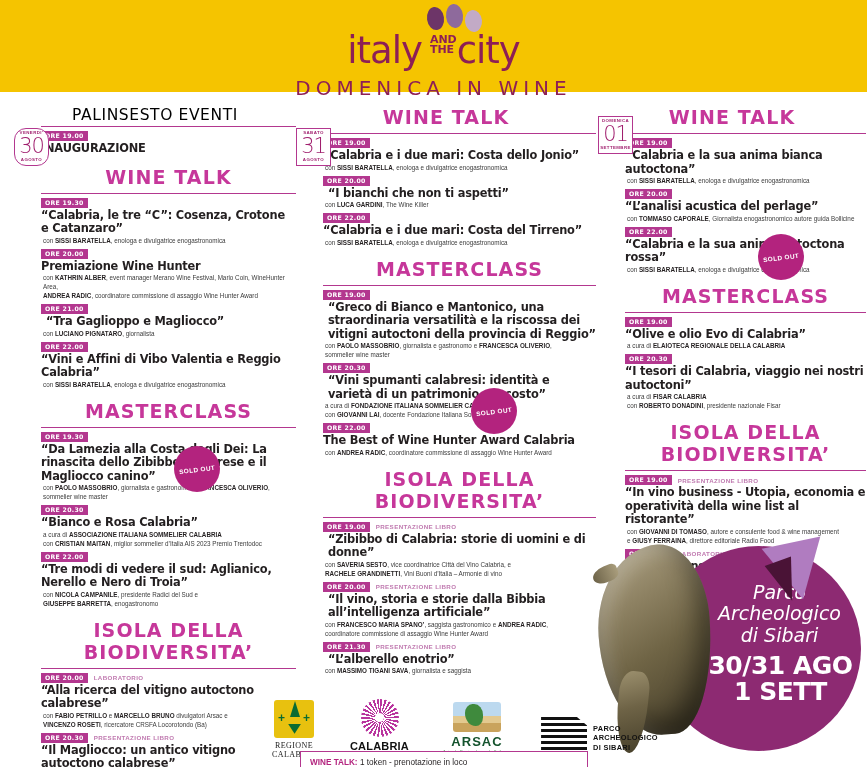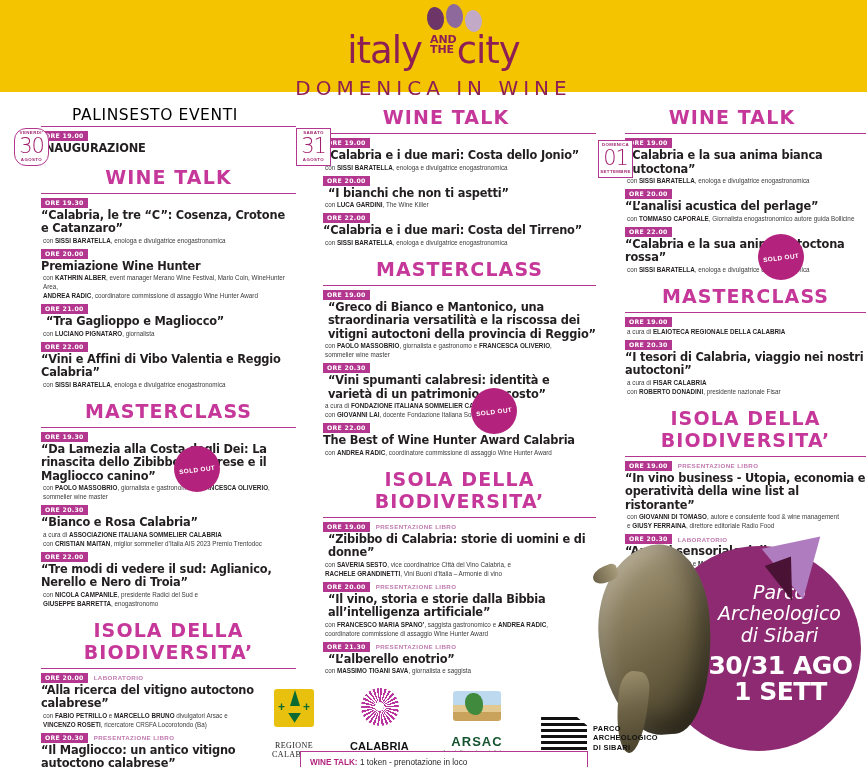--- a/index.html
+++ b/index.html
@@ -270,21 +270,21 @@
   
   .logos {
     position: absolute;
     left: 272px; bottom: 8px;
     display: flex;
     align-items: flex-end;
     gap: 30px;
     z-index: 6;
   }
   .logo { text-align: center; }
-  .logo-cap { font-size: 7px; letter-spacing: .4px; line-height: 1.15; margin-top: 14px; }
+  .logo-cap { font-size: 7px; letter-spacing: .4px; line-height: 1.15; margin-top: 3px; }
 
   .regione-mark { width: 40px; height: 38px; background: #e8c10f; border-radius: 3px; position: relative; margin: 0 auto; }
   .regione-mark .rc { position: absolute; color: #0a6b32; font-weight: bold; font-size: 12px; }
   .rc1 { left: 4px; top: 11px; } .rc2 { right: 4px; top: 11px; }
   .regione-mark .pine { position: absolute; left: 16px; top: 1px; width: 0; height: 0;
       border-left: 5px solid transparent; border-right: 5px solid transparent; border-bottom: 16px solid #0a6b32; }
   .regione-mark .wave { position: absolute; left: 14px; bottom: 4px; width: 13px; height: 10px; background: #0a6b32;
       clip-path: polygon(0 0,100% 0,50% 100%); }
   .regione-cap { font-family: "Liberation Serif", serif; font-size: 8px; color: #1a1a1a; }
 
@@ -523,21 +523,21 @@
             </div>
           <div class="title indent">“L’alberello enotrio”</div>
           <div class="desc">con <b>MASSIMO TIGANI SAVA</b>, giornalista e saggista</div>
         </div>
       </div>
     </div>
 
     <div class="col col-right">
       <div class="section-head" style="padding-top:14px;">WINE TALK</div>
       <div class="rule rule-indent"></div>
-      <div class="daybox" style="top:48px; left:0;">
+      <div class="daybox" style="top:24px; left:0;">
         <div class="dow">DOMENICA</div>
         <div class="num">01</div>
         <div class="mon">SETTEMBRE</div>
       </div>
       <div class="items">
         <div class="item">
           <div class="timerow">
               <span class="time">ORE 19.00</span>
             </div>
           <div class="title">“Calabria e la sua anima bianca autoctona”</div>
@@ -560,20 +560,21 @@
 
         <div class="section-head">MASTERCLASS</div>
         <div class="soldout" style="left:160px; top:142px;">
             <span>SOLD OUT</span>
           </div>
         <div class="rule"></div>
         <div class="item">
           <div class="timerow">
               <span class="time">ORE 19.00</span>
             </div>
+          <div class="title">“Olive e olio Evo di Calabria”</div>
           <div class="desc">a cura di <b>ELAIOTECA REGIONALE DELLA CALABRIA</b></div>
         </div>
         <div class="item">
           <div class="timerow">
               <span class="time">ORE 20.30</span>
             </div>
           <div class="title">“I tesori di Calabria, viaggio nei nostri autoctoni”</div>
           <div class="desc">a cura di <b>FISAR CALABRIA</b><br>con <b>ROBERTO DONADINI</b>, presidente nazionale Fisar</div>
         </div>
 

